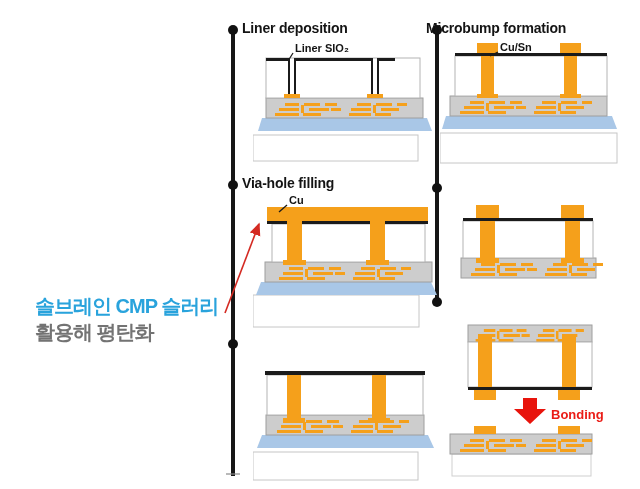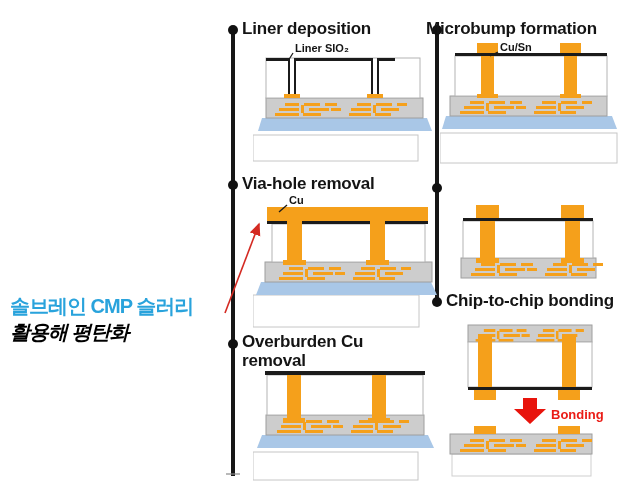--- a/index.html
+++ b/index.html
@@ -1,26 +1,26 @@
 <!DOCTYPE html>
 <html><head>
 <meta charset="utf-8">
 <style>
   html,body{margin:0;padding:0;background:#fff;}
   #stage{position:relative;width:640px;height:489px;background:#fff;overflow:hidden;
          font-family:"Liberation Sans","DejaVu Sans",sans-serif;}
   .timeline{position:absolute;width:4px;background:#161616;}
   .bullet{position:absolute;width:10px;height:10px;border-radius:50%;background:#111;}
-  .step-header{position:absolute;font-size:17px;font-weight:700;color:#141414;
+  .step-header{position:absolute;font-size:14px;font-weight:700;color:#141414;
                letter-spacing:-0.2px;white-space:nowrap;line-height:19px;}
   .panel{position:absolute;}
-  .annotation{position:absolute;left:10px;top:293px;font-weight:700;font-size:20px;
+  .annotation{position:absolute;left:35px;top:293px;font-weight:700;font-size:20px;
               letter-spacing:-1px;line-height:26px;white-space:nowrap;}
   .annotation .l1{color:#29a3dc;}
-  .annotation .l2{color:#000000;font-style:italic;}
+  .annotation .l2{color:#737373;}
   .overlay{position:absolute;left:0;top:0;pointer-events:none;}
   .endtick{position:absolute;left:226px;top:473px;width:14px;height:2px;background:#8a8a8a;opacity:.6;}
   svg text{font-family:"Liberation Sans","DejaVu Sans",sans-serif;}
   .mat-label{font-size:11px;font-weight:700;fill:#141414;}
   .bond-label{font-size:13px;font-weight:700;fill:#ea1c16;}
 </style>
 </head>
 <body>
 
 <div id="stage">
@@ -55,26 +55,21 @@
 
   <div class="bullet" style="left:228px;top:25px"></div>
   <div class="bullet" style="left:432px;top:25px"></div>
   <div class="bullet" style="left:228px;top:180px"></div>
   <div class="bullet" style="left:432px;top:183px"></div>
   <div class="bullet" style="left:228px;top:339px"></div>
   <div class="bullet" style="left:432px;top:297px"></div>
 
   <div class="step-header" style="left:242px;top:19px">Liner deposition</div>
   <div class="step-header" style="left:426px;top:19px">Microbump formation</div>
-  <div class="step-header" style="left:242px;top:174px">Via-hole removal</div>
-  <div class="step-header" style="left:242px;top:332px">
-    <div>Overburden Cu</div>
-    <div>removal</div>
-  </div>
-  <div class="step-header" style="left:446px;top:291px">Chip-to-chip bonding</div>
+  <div class="step-header" style="left:242px;top:174px">Via-hole filling</div>
 
   <svg class="panel" style="left:253px;top:40px" width="182" height="125" viewBox="0 0 182 125">
     <rect x="0" y="95" width="165" height="26" fill="#fff" stroke="#c6c6c6"></rect>
     <polygon points="9,78 174,78 179,91 5,91" fill="#a9c7e7"></polygon>
     <rect x="13" y="58" width="157" height="20" fill="#cdcdcd" stroke="#9e9e9e"></rect>
     <use href="#wires" x="20" y="61"></use>
     <rect x="13" y="18" width="154" height="40" fill="#fff" stroke="#b4b4b4"></rect>
     <g fill="#1b1b1b">
       <rect x="13" y="18" width="22" height="3"></rect>
         <rect x="43" y="18" width="75" height="3"></rect>

